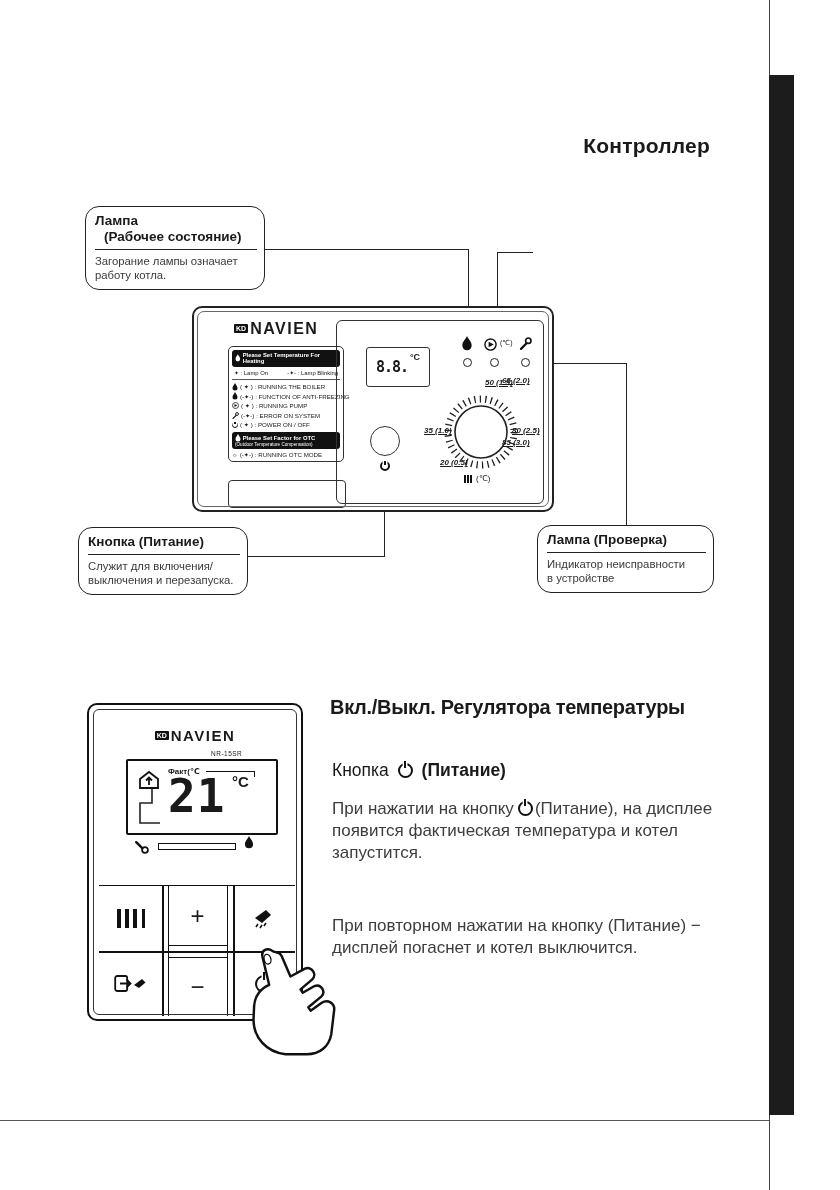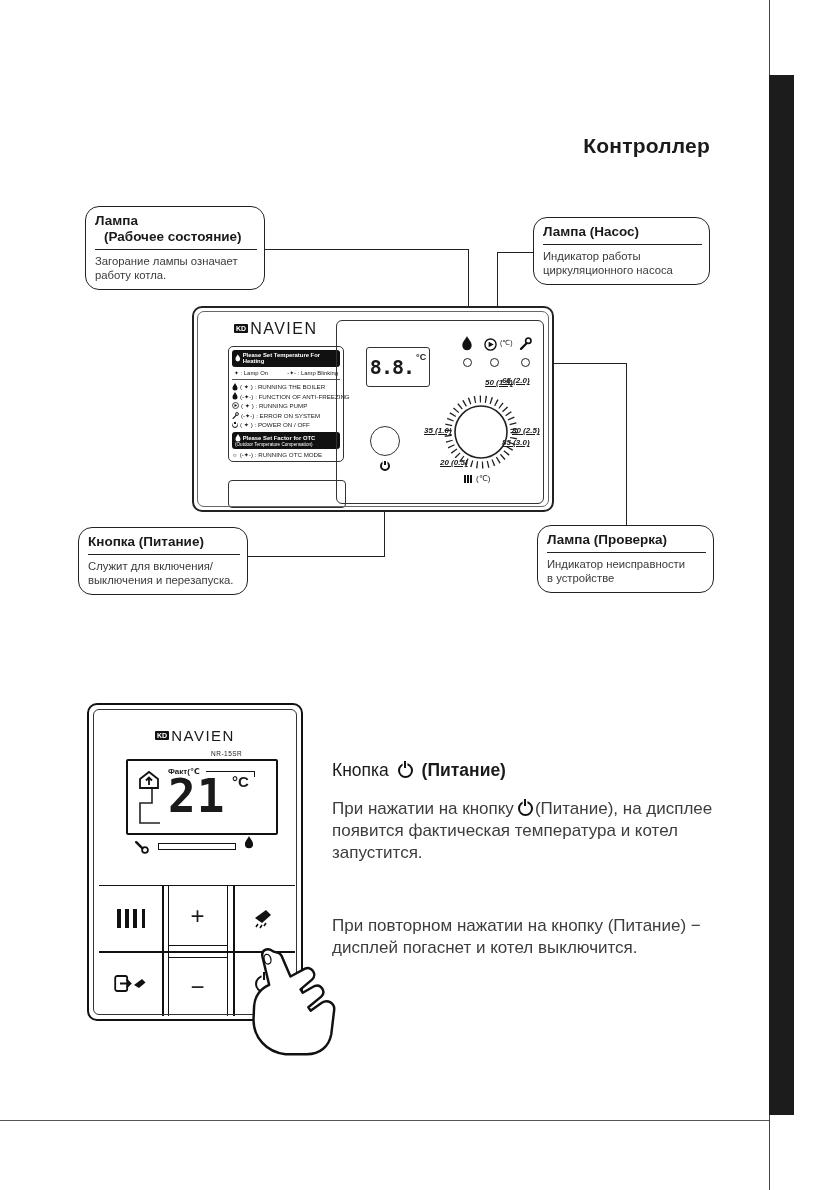--- a/index.html
+++ b/index.html
@@ -22,40 +22,40 @@
   
   .ln{position:absolute;background:#222;}
 
   
   .panel{position:absolute;left:192px;top:306px;width:362px;height:206px;border:2.5px solid #222;
          border-radius:10px;background:#fff;box-sizing:border-box;}
   .panel::after{content:"";position:absolute;inset:3px;border:1px solid #666;border-radius:7px;pointer-events:none;}
   .brand{white-space:nowrap;}
   .kd{display:inline-block;background:#111;color:#fff;font-size:7px;font-weight:700;padding:1px 2px;
       vertical-align:3px;margin-right:2px;border-radius:1px;}
-  .brand-name{font-weight:400;letter-spacing:1.5px;}
+  .brand-name{font-weight:700;letter-spacing:1.5px;}
   .panel .brand{position:absolute;left:40px;top:12px;}
   .panel .brand-name{font-size:16px;}
 
   .legend{position:absolute;left:34px;top:38px;width:116px;border:1.2px solid #333;border-radius:5px;
           padding:3px;box-sizing:border-box;background:#fff;}
   .lg-h{background:#111;color:#fff;border-radius:3px;padding:2px 3px;font-size:5.9px;font-weight:700;
         display:flex;align-items:center;gap:2px;line-height:1.1;}
   .lg-h .sub{font-weight:400;font-size:4.6px;display:block;}
   .lg-row{display:flex;justify-content:space-between;font-size:5.9px;padding:3px 2px;border-bottom:1px solid #555;margin-bottom:2px;}
   .lg-item{display:flex;align-items:center;gap:2px;font-size:6.2px;line-height:1.55;white-space:nowrap;}
   .lg-item .ic{flex:0 0 auto;}
   .lg-otc{display:flex;align-items:center;gap:2px;font-size:6.2px;margin-top:2px;white-space:nowrap;}
   .lg-empty{position:absolute;left:34px;top:172px;width:116px;height:26px;border:1.2px solid #333;border-radius:4px;}
 
   .panel-right{position:absolute;left:142px;top:12px;width:206px;height:182px;border:1.2px solid #333;border-radius:6px;}
 
   .display7{position:absolute;left:366px;top:347px;width:64px;height:40px;border:1.6px solid #333;border-radius:3px;
             background:#fff;display:flex;align-items:center;justify-content:center;gap:2px;box-sizing:border-box;}
-  .display7 .digits{font-family:"DejaVu Sans Mono",monospace;font-weight:700;font-size:20px;letter-spacing:-1px;}
+  .display7 .digits{font-family:"DejaVu Sans Mono",monospace;font-weight:700;font-size:15px;letter-spacing:-1px;}
   .display7 .unit{font-size:9px;font-weight:700;align-self:flex-start;margin-top:4px;}
 
   .lamp-dot{position:absolute;width:7px;height:7px;border:1.2px solid #222;border-radius:50%;background:#fff;}
   .pump-suffix{position:absolute;left:500px;top:339px;font-size:7px;}
 
   .dial-label{position:absolute;font-size:8px;font-weight:700;font-style:italic;text-decoration:underline;white-space:nowrap;}
   .dial-unit{position:absolute;left:464px;top:474px;font-size:8px;display:flex;align-items:center;gap:2px;}
   .rad-mini{display:inline-block;width:10px;height:8px;
             background:repeating-linear-gradient(90deg,#111 0 1.5px,transparent 1.5px 3.2px);}
 
@@ -153,26 +153,20 @@
   <div class="ln" style="left:244px;top:556px;width:141px;height:1.2px;"></div>
 
   <div class="callout" style="left:85px;top:206px;width:180px;">
     <div class="c-title">Лампа</div>
     <div class="c-title2">(Рабочее состояние)</div>
     <hr class="c-sep">
     <div class="c-desc">Загорание лампы означает</div>
     <div class="c-desc">работу котла.</div>
   </div>
 
-  <div class="callout" style="left:533px;top:217px;width:177px;">
-    <div class="c-title">Лампа (Насос)</div>
-    <hr class="c-sep">
-    <div class="c-desc">Индикатор работы</div>
-    <div class="c-desc">циркуляционного насоса</div>
-  </div>
 
   <div class="callout" style="left:78px;top:527px;width:170px;">
     <div class="c-title">Кнопка (Питание)</div>
     <hr class="c-sep">
     <div class="c-desc">Служит для включения/</div>
     <div class="c-desc">выключения и перезапуска.</div>
   </div>
 
   <div class="callout" style="left:537px;top:525px;width:177px;">
     <div class="c-title">Лампа (Проверка)</div>
@@ -344,20 +338,21 @@
 
   <svg class="hand" width="115" height="132" viewBox="0 0 100 118">
     <path d="M30 3 C25 -1 19 2 20.5 8 L26.5 33 C19 36 13.5 43 13 52 L12.5 63
              C12 80 24 93 41 95 L60 95 C72 95 80 88 82 77 L84.5 56
              C85.5 49 78.5 45.5 73.5 49 L63.5 56 L61.5 53 L73 43.5
              C77.5 39.5 73 31.5 67 34 L56.5 40 L54.5 37 L65 28
              C69.5 24 64.5 15.5 58.5 18.5 L45.5 25.5 L37.5 7 C36 3.5 33 4.5 30 3 Z" fill="#fff" stroke="#111" stroke-width="2.2" stroke-linejoin="round"></path>
     <ellipse cx="25" cy="10" rx="3" ry="4.4" fill="#fff" stroke="#111" stroke-width="1.2" transform="rotate(-15 25 10)"></ellipse>
   </svg>
 
+  <div class="art-heading">Вкл./Выкл. Регулятора температуры</div>
 
   <div class="art-sub">
     <span>Кнопка</span>
     <span class="pwr s15 mh4"></span>
     <span style="font-weight:700;">(Питание)</span>
   </div>
 
   <div class="art-p p1">
     <span>При нажатии на кнопку</span><span class="pwr s15 ml4 mr2"></span><span>(Питание), на дисплее появится фактическая температура  и котел запустится.</span>
   </div>

